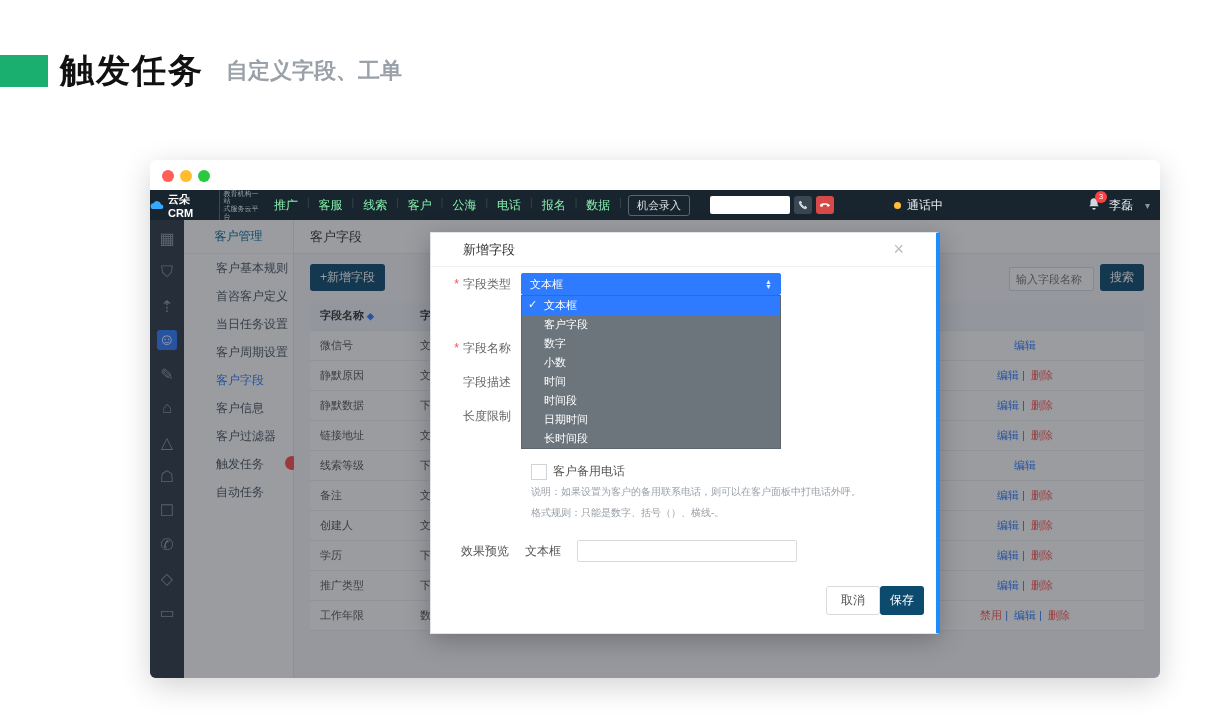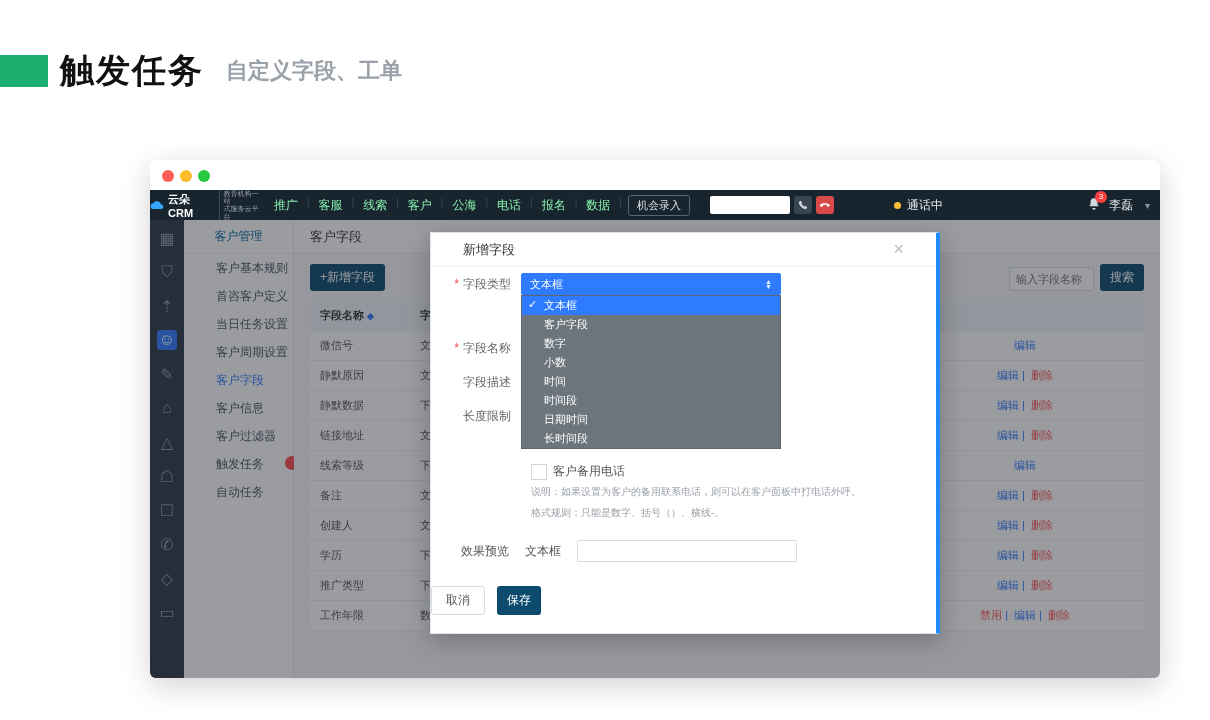--- a/index.html
+++ b/index.html
@@ -68,21 +68,21 @@
   .dd-item{padding:2px 10px 2px 22px;cursor:pointer;position:relative}
   .dd-item.sel-item{background:#2f7bff}
   .dd-item.sel-item::before{content:"✓";position:absolute;left:6px}
   .ghost-input{width:260px;height:22px;border:1px solid #d7dbe0;border-radius:2px;background:#fff}
   .ghost-input.hidden{opacity:0}
   .cb-row{display:flex;align-items:center;padding:2px 16px 0 100px;gap:6px}
   .cb{width:16px;height:16px;border:1px solid #cfd4d9;background:#fff}
   .note{padding:4px 16px 2px 100px;font-size:10px;color:#9aa1a9;line-height:1.5}
   .preview{display:flex;align-items:center;padding:18px 16px 10px 30px;gap:16px;font-size:12px;color:#555}
   .preview .pv-input{width:220px;height:22px;border:1px solid #d7dbe0;border-radius:2px;background:#fff}
-  .mfoot{display:flex;justify-content:flex-start;gap:12px;padding:14px 0 18px}
+  .mfoot{display:flex;justify-content:flex-end;padding:14px 12px 18px}
   .btn-plain{background:#fff;border:1px solid #d7dbe0;border-radius:3px;font-size:12px;padding:5px 14px;cursor:pointer;color:#555}
 </style>
 </head>
 <body>
 
 <div class="slide-header">
   <div class="green-block"></div>
   <div class="slide-title">触发任务</div>
   <div class="slide-sub">自定义字段、工单</div>
 </div>

